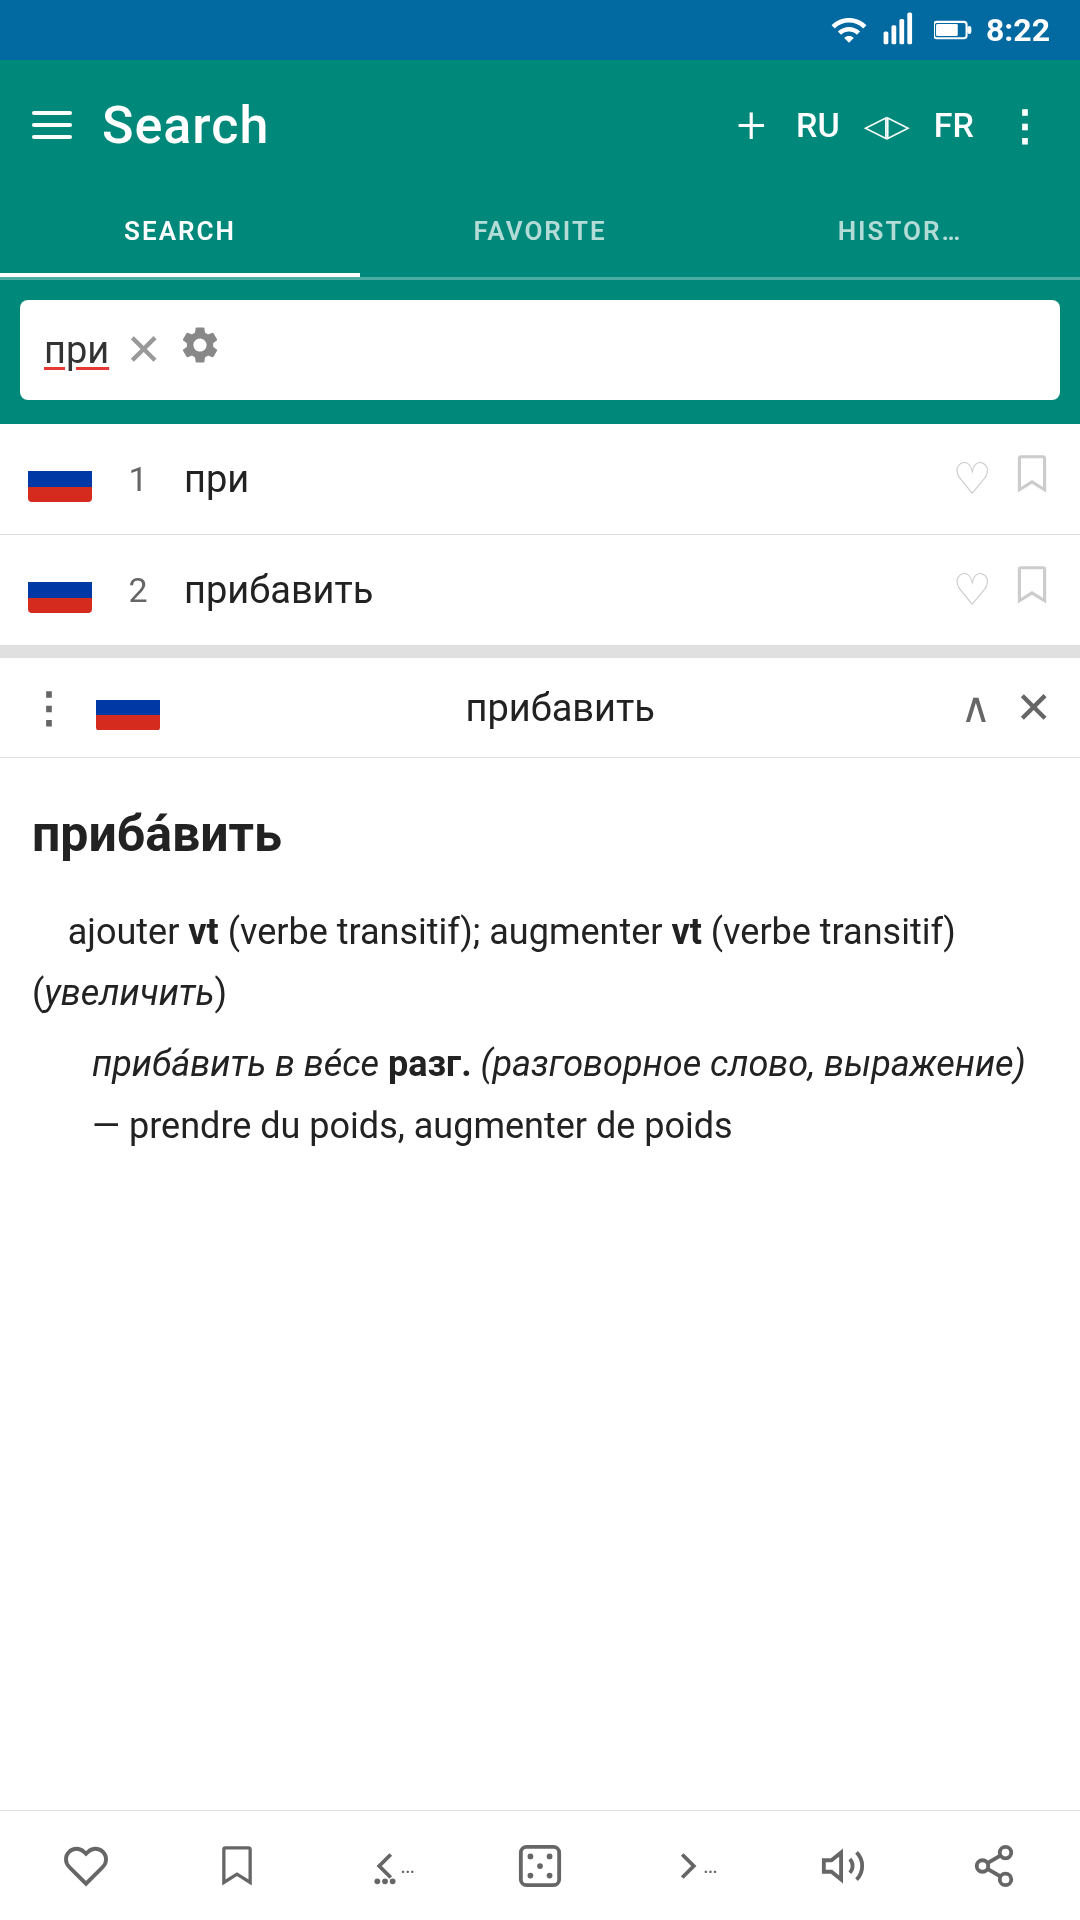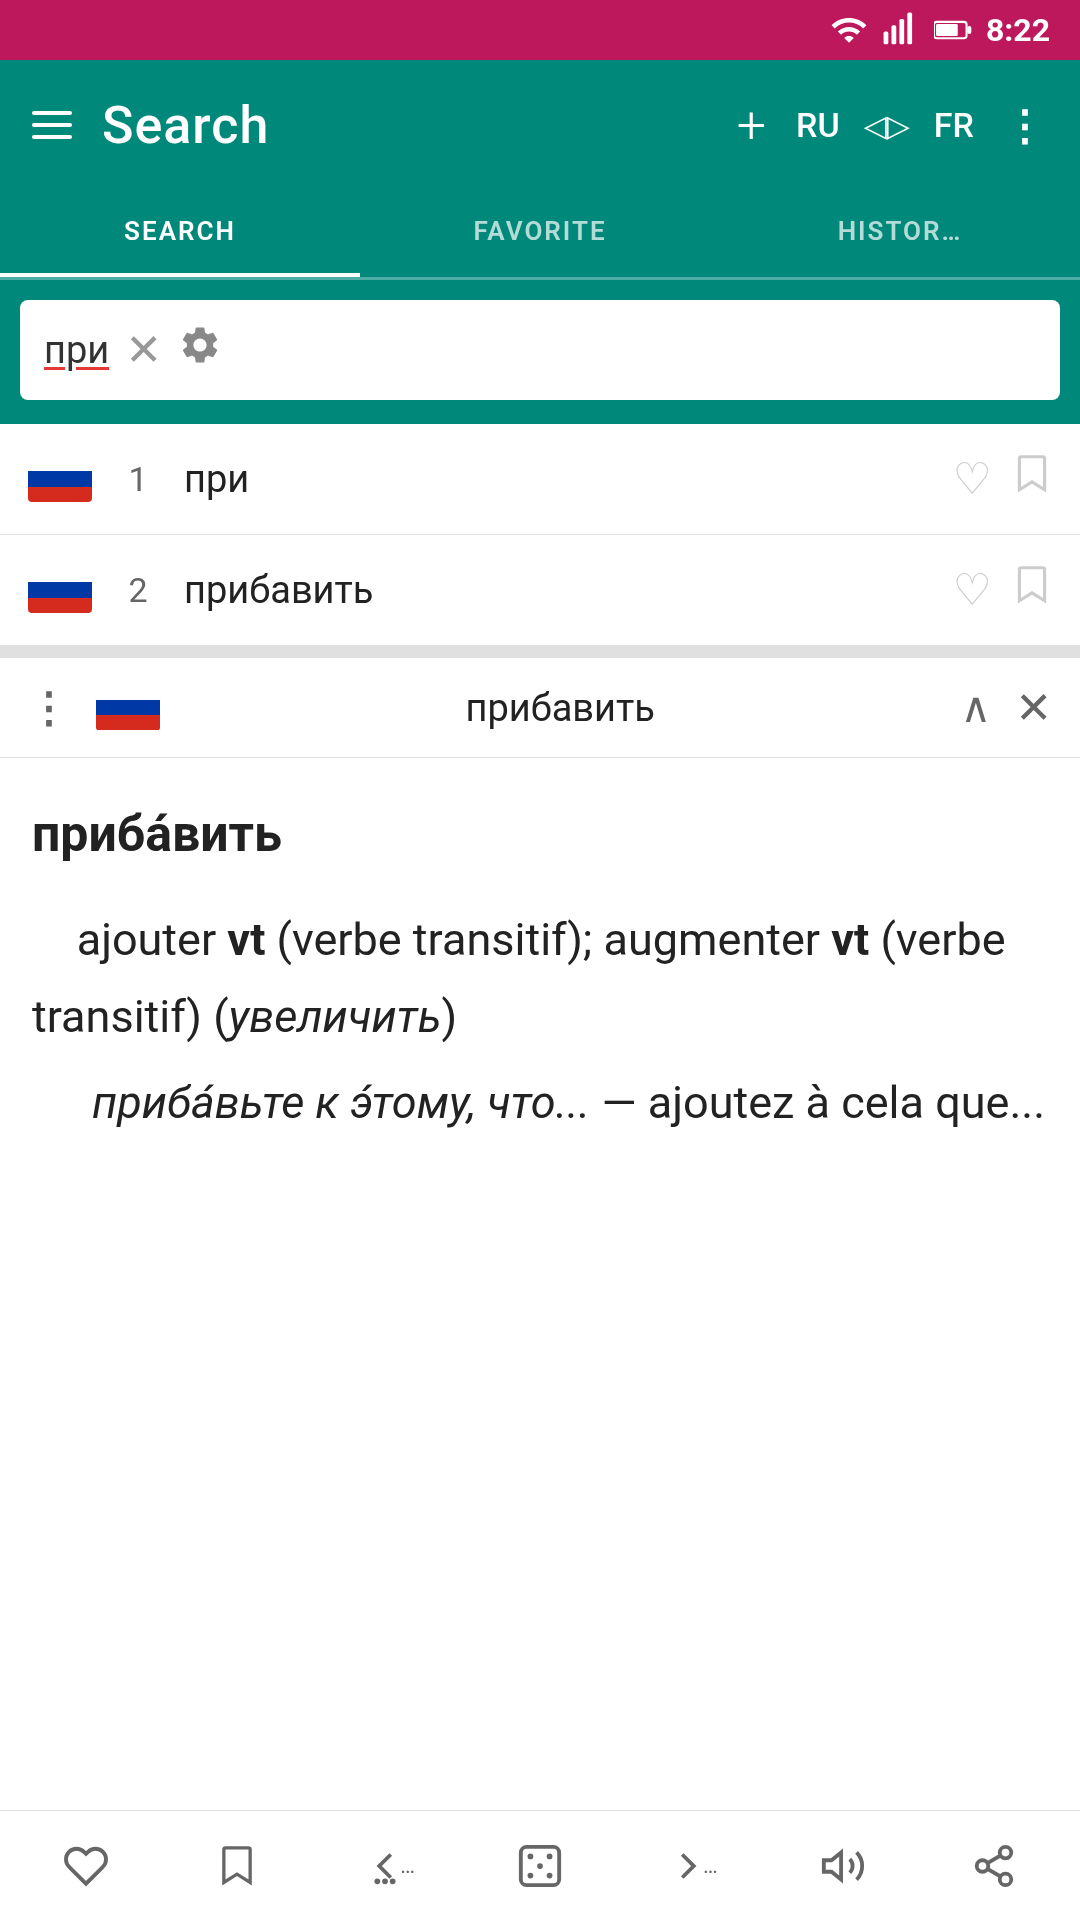--- a/index.html
+++ b/index.html
@@ -7,21 +7,21 @@
     body {
       width: 1080px;
       min-height: 1920px;
       font-family: 'Roboto', Arial, sans-serif;
       background: #fff;
       overflow-x: hidden;
     }
 
     
     .status-bar {
-      background: #be185d;
+      background: #0369a1;
       height: 60px;
       display: flex;
       align-items: center;
       justify-content: flex-end;
       padding: 12px 30px;
       gap: 18px;
     }
     .status-icons {
       display: flex;
       align-items: center;
@@ -267,21 +267,21 @@
       line-height: 1.6;
       color: #222;
     }
     .def-headword {
       font-size: 50px;
       font-weight: bold;
       margin-bottom: 28px;
       display: block;
     }
     .def-body {
-      font-size: 45px;
+      font-size: 36px;
       line-height: 1.7;
     }
     .def-body p {
       margin-bottom: 10px;
     }
     .def-indent1 {
       margin-left: 60px;
     }
 
     
@@ -429,21 +429,21 @@
     <span class="detail-close">✕</span>
   </div>
 
   <div class="definition-content">
     <span class="def-headword">приба́вить</span>
     <div class="def-body">
       <p>
         &nbsp;&nbsp;&nbsp;&nbsp;ajouter <b>vt</b> (verbe transitif); augmenter <b>vt</b> (verbe transitif) (<i>увеличить</i>)
       </p>
       <p class="def-indent1">
-        <i>приба́вьте к э́тому, что...</i> — ajoutez à cela que...
+        <i>приба́вить в ве́се</i> <b>разг.</b> <i>(разговорное слово, выражение)</i> — prendre du poids, augmenter de poids
       </p>
     </div>
   </div>
 </div>
 
 <div style="height:120px;"></div>
 
 <div class="bottom-bar">
   <div class="bottom-btn">
     <svg width="46" height="46" viewBox="0 0 24 24" fill="none" stroke="#666" stroke-width="2">

